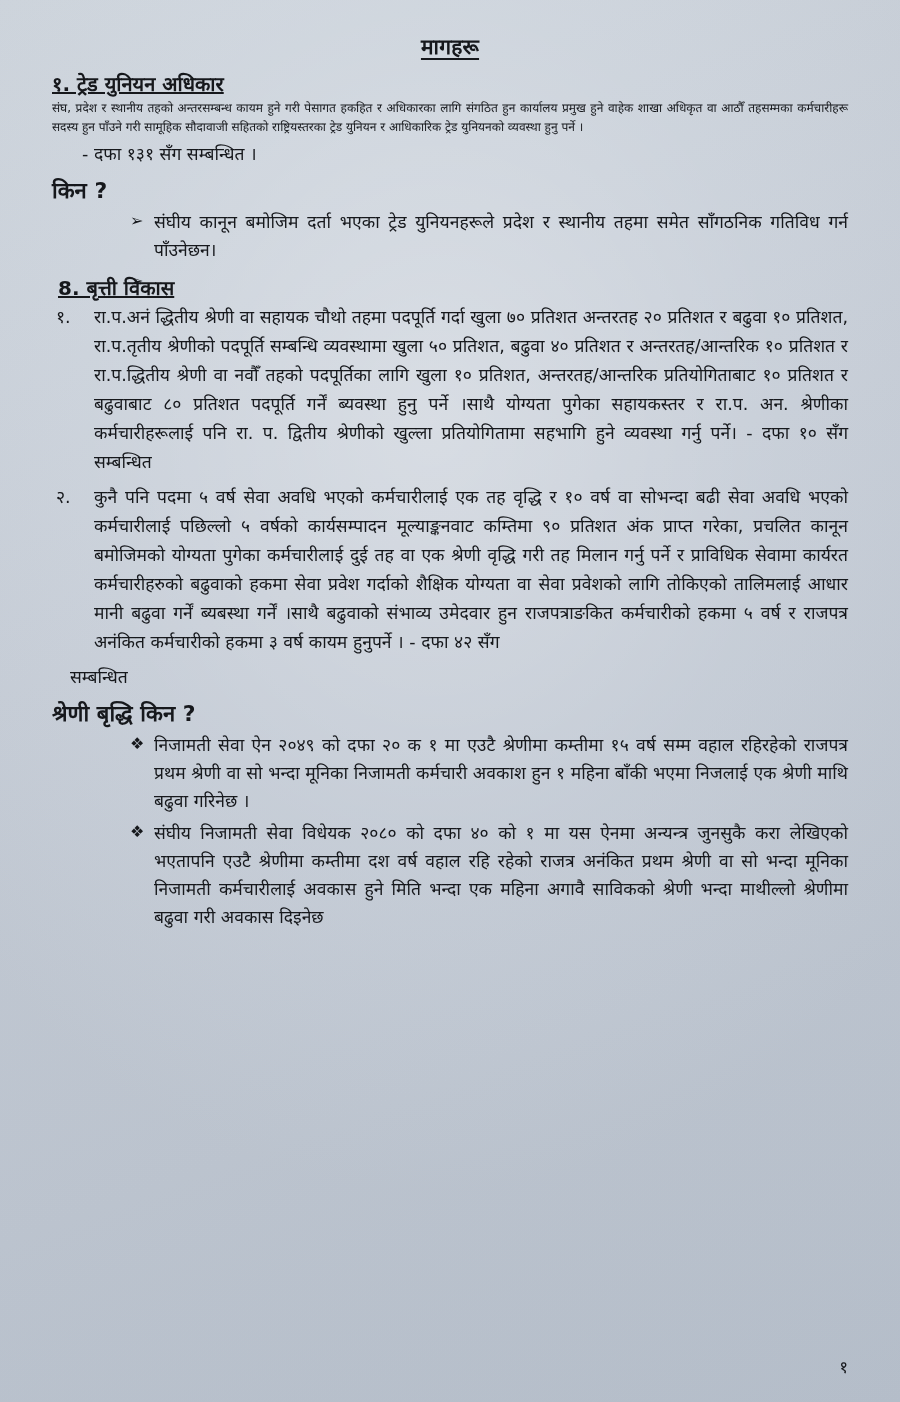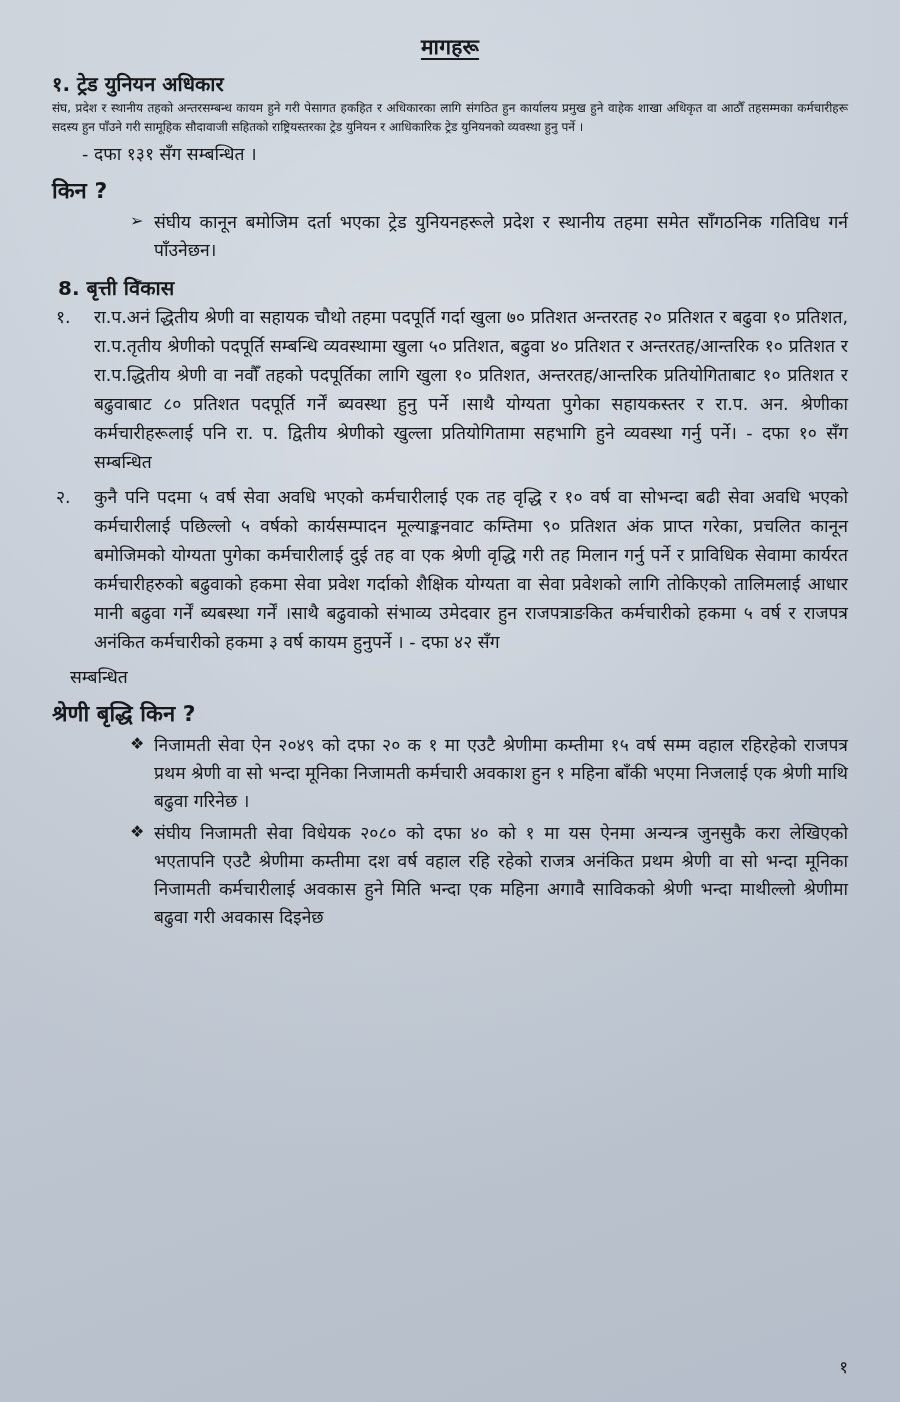--- a/index.html
+++ b/index.html
@@ -35,20 +35,21 @@
     font-weight: 700;
     text-decoration: underline;
     text-underline-offset: 4px;
     margin: 14px 0 10px 0;
     letter-spacing: 0.2px;
   }
   .h-num {
     font-size: 20px;
     font-weight: 700;
     margin: 8px 0 2px 0;
+    text-decoration: underline;
   }
   .h-num.indent1 { margin-left: 6px; }
   p.body {
     font-size: 12px;
     line-height: 1.62;
     text-align: justify;
     margin: 0 0 2px 0;
     text-justify: inter-word;
   }
   .ind-1 { margin-left: 38px; }

